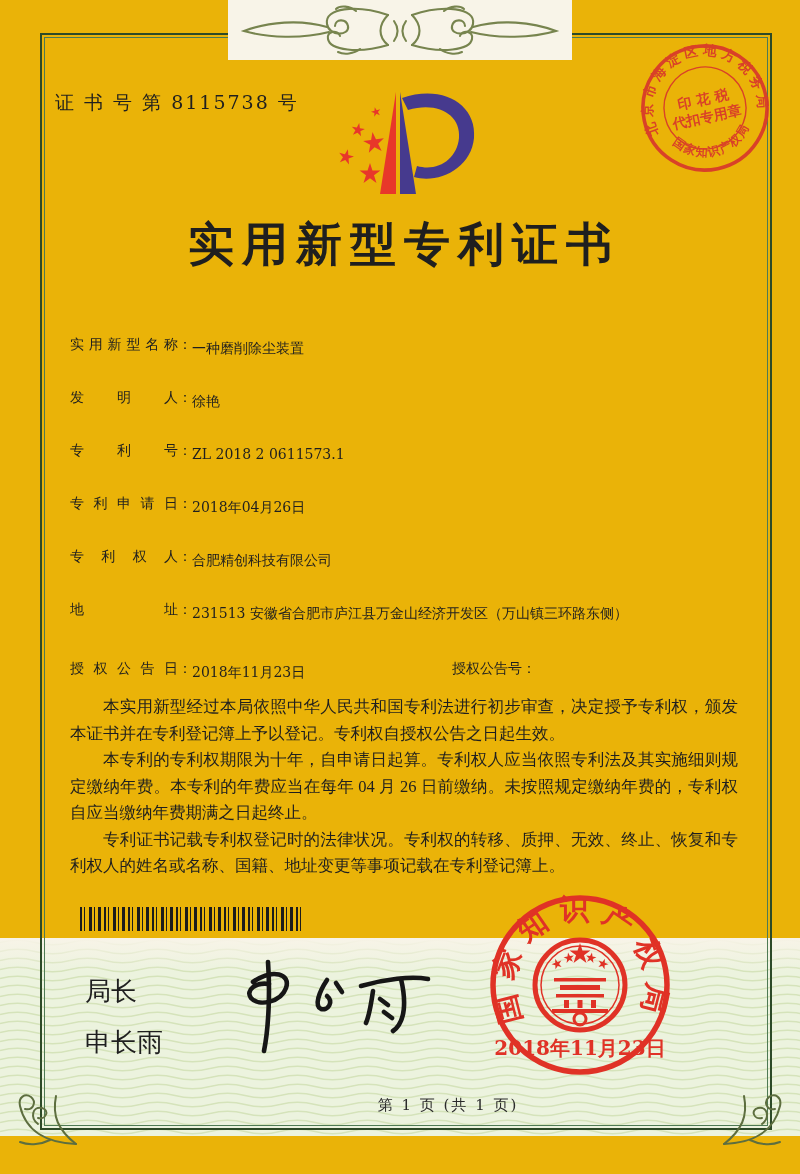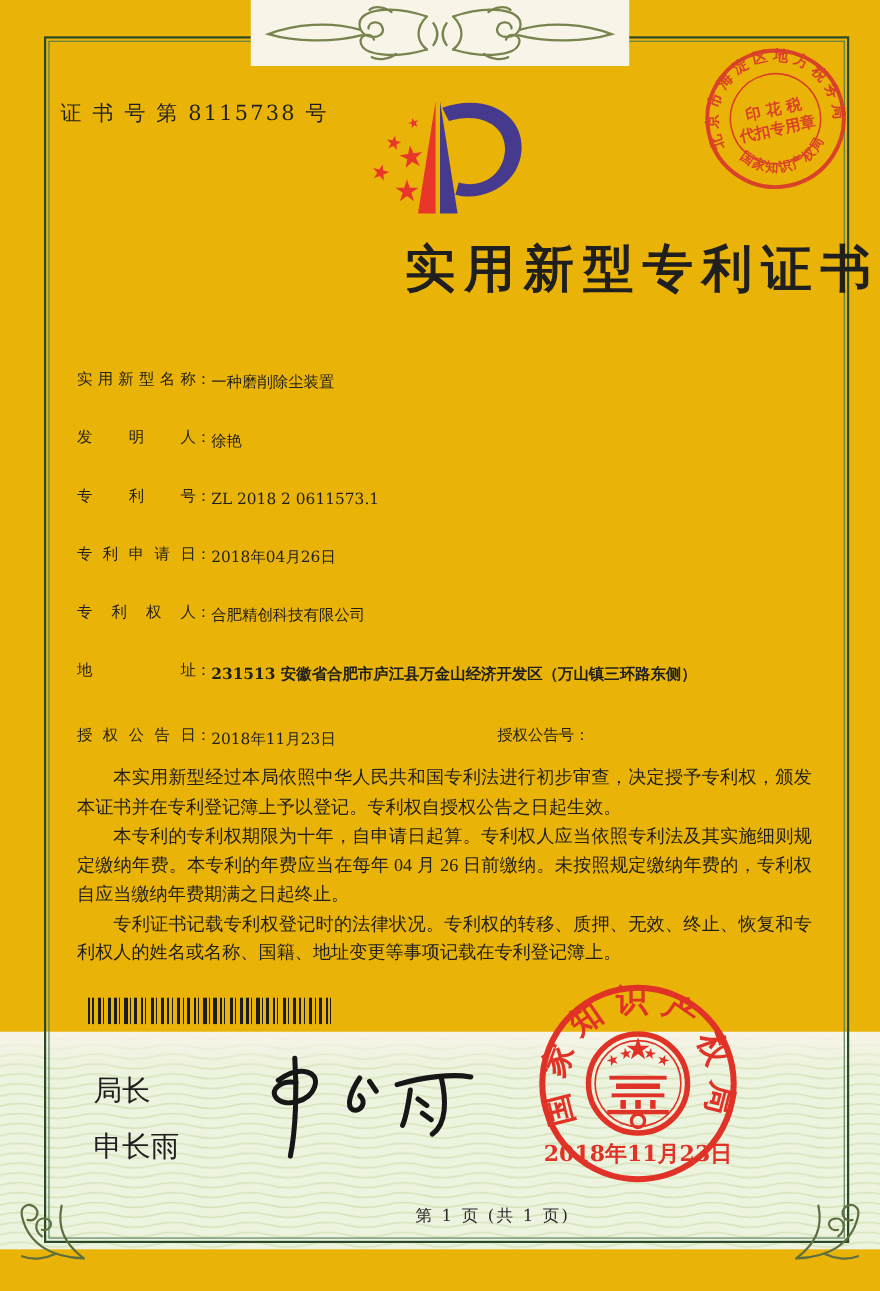--- a/index.html
+++ b/index.html
@@ -23,31 +23,31 @@
     background:linear-gradient(#f8f4e8, rgba(248,244,232,0));}
   
   .ornament{position:absolute; left:228px; top:0; width:344px; height:60px;
     background:#f8f4e8; z-index:3;}
   .corner-flourish{position:absolute; z-index:3;}
   .cert-number{
     position:absolute; left:55px; top:90px; font-size:19px; letter-spacing:2px; z-index:4;
   }
   .logo{position:absolute; left:330px; top:82px; z-index:4;}
   .title{
-    position:absolute; left:0; top:214px; width:800px; text-align:right;
+    position:absolute; left:0; top:214px; width:800px; text-align:center;
     font-size:46px; font-weight:700; letter-spacing:8px; padding-left:8px;
     box-sizing:border-box; z-index:4;
   }
   .fields{position:absolute; left:70px; top:336px; width:668px; font-size:14px; z-index:4;}
   .row{display:flex; align-items:flex-start; height:23px; margin-bottom:30px; position:relative;}
   .row.addr{height:auto; min-height:52px; margin-bottom:7px;margin-top:12px;}
   .flabel{display:inline-block; width:108px; text-align:justify; text-align-last:justify; flex:none;}
   .fcolon{flex:none;}
   .fvalue{flex:none; white-space:pre-wrap; line-height:26px; margin-top:-1px;}
-  .row.addr .fvalue{max-width:445px;font-weight:bold;}
+  .row.addr .fvalue{max-width:445px;}
   .pair2{position:absolute; left:382px; top:0; display:flex;align-items:center;}
   .paras{
     position:absolute; left:70px; top:694px; width:668px; z-index:4;
     font-size:16.5px; line-height:26.5px; text-align:justify;
   }
   .paras p{margin:0; text-indent:2em;font-family:Liberation Serif, serif;}
   .barcode{
     position:absolute; left:80px; top:907px; width:222px; height:24px; z-index:4;
     background:repeating-linear-gradient(90deg,
       #1c1c1c 0 2px, transparent 2px 4px,

